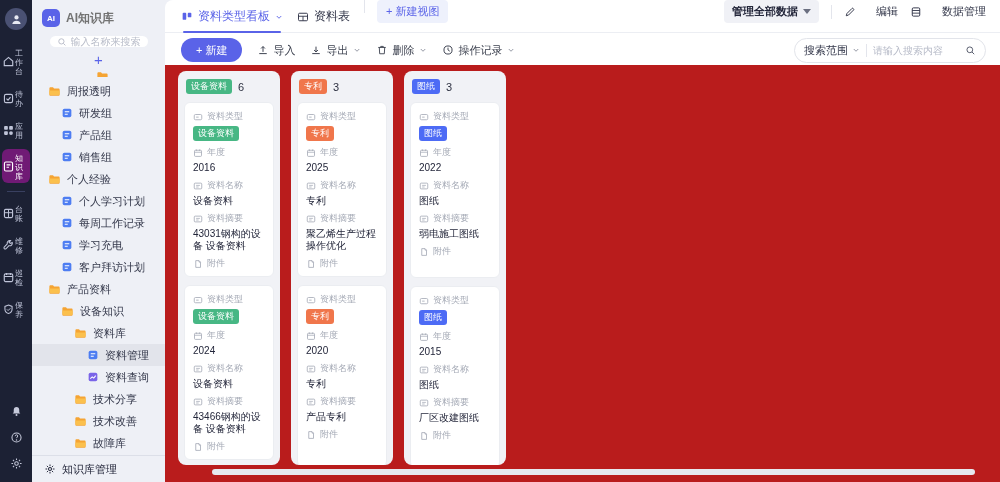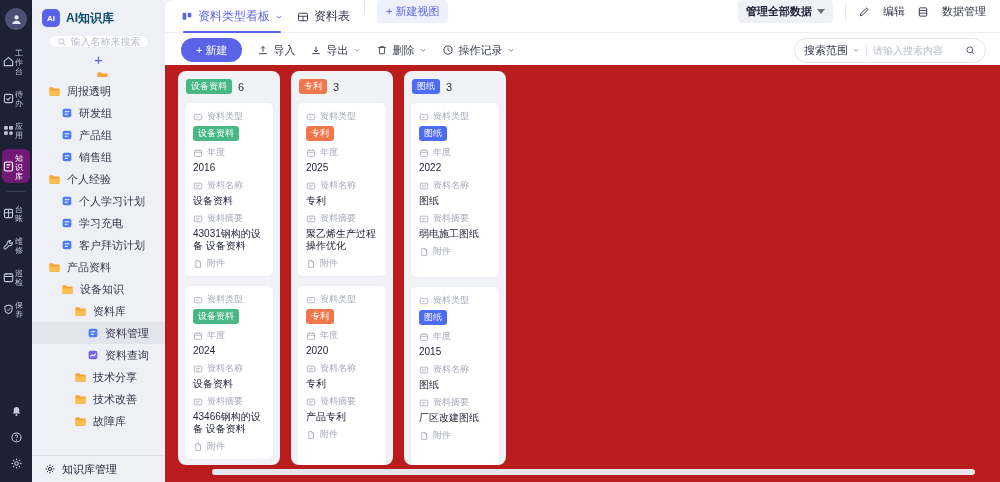--- a/index.html
+++ b/index.html
@@ -14,21 +14,21 @@
   .rail-item .rlbl { font-size:8px; line-height:9px; margin-top:2px; letter-spacing:0; }
   .rail-item.active { background:#701a75; color:#ffffff; }
   .rail-divider { width:18px; height:1px; background:#394060; margin:1px 0 8px; }
   .rail-bottom { margin-top:auto; display:flex; flex-direction:column; align-items:center; gap:13px; padding-bottom:12px; color:#c6cadb; }
   .rail-bottom .ric { cursor:pointer; display:flex; }
 
   
   .sidebar { width:133px; min-width:133px; background:#eef0f6; display:flex; flex-direction:column; }
   .sb-header { display:flex; align-items:center; gap:6px; padding:9px 10px 5px 10px; }
   .sb-logo { width:18px; height:18px; border-radius:5px; background:#5a63e8; color:#fff; font-size:8px; font-weight:bold; display:flex; align-items:center; justify-content:center; }
-  .sb-title { font-size:12px; font-weight:bold; color:#0c4a6e; }
+  .sb-title { font-size:12px; font-weight:bold; color:#737373; }
   .sb-search-row { display:flex; align-items:center; gap:5px; padding:4px 8px 2px 8px;flex-direction:column; }
   .sb-search { flex:1; background:#fff; border-radius:11px; height:21px; display:flex; align-items:center; gap:4px; padding:0 7px; color:#b7bbc8; }
   .sb-search input { border:none; outline:none; width:70px; font-size:10px; background:transparent; color:#555; }
   .sb-search input::placeholder { color:#b7bbc8; }
   .sb-plus { color:#5a63e8; font-size:15px; line-height:15px; cursor:pointer; }
   .partial-folder { height:6px; overflow:hidden; margin:2px 0 0 64px; width:13px; }
   .tree { flex:1; overflow:hidden; padding-top:3px; }
   .tree-row { height:22px; display:flex; align-items:center; gap:6px; cursor:pointer; color:#33374a; font-size:11px; }
   .tree-row .ticon { display:flex; flex:none; }
   .lv0 { padding-left:16px; } .lv1 { padding-left:29px; } .lv2 { padding-left:42px;font-family:Liberation Serif, serif; } .lv3 { padding-left:55px; }
@@ -41,21 +41,21 @@
   .tabbar { height:33px; min-height:33px; border-bottom:1px solid #eceef3; display:flex; align-items:flex-start; padding:0 14px 0 16px; }
   .tab { display:flex; align-items:center; gap:5px; font-size:12px; color:#33374a; margin-right:14px; cursor:pointer; position:relative; height:33px; }
   .tab.active { color:#5a63e8; }
   .tab.active::after { content:""; position:absolute; left:2px; right:2px; bottom:0; height:2px; background:#5a63e8; border-radius:2px; }
   .tab-sep { width:1px; height:13px; background:#e3e5ec; margin:0 12px 0 0; }
   .newview { background:#eef1fc; color:#5a63e8; border-radius:4px; padding:4px 9px; font-size:11px; cursor:pointer; white-space:nowrap; }
   .tabbar-right { margin-left:auto; display:flex; align-items:center; gap:12px; }
   .scope-btn { background:#f0f1f6; border-radius:4px; padding:4px 8px; font-weight:bold; font-size:11px; color:#23263a; display:flex; align-items:center; gap:5px; cursor:pointer; }
   .caret { width:0; height:0; border-left:4px solid transparent; border-right:4px solid transparent; border-top:5px solid #6b6f80; }
   .hdr-sep { width:1px; height:14px; background:#e3e5ec; }
-  .hdr-act { display:flex; align-items:center; gap:13px; font-size:11px; color:#33374a; cursor:pointer; }
+  .hdr-act { display:flex; align-items:center; gap:20px; font-size:11px; color:#33374a; cursor:pointer; }
 
   .toolbar { height:32px; min-height:32px; display:flex; align-items:center; padding:2px 14px 0 16px; gap:15px; }
   .btn-new { background:#5a63e8; color:#fff; border:none; border-radius:13px; height:24px; padding:0 15px; font-size:11px; cursor:pointer; display:flex; align-items:center; }
   .tool { display:flex; align-items:center; gap:4px; font-size:11px; color:#3a3f4d; cursor:pointer; }
   .chev { display:flex; margin-left:1px; color:#8a8e9c; }
   .search-pill { margin-left:auto; border:1px solid #e2e4ea; border-radius:13px; height:25px; display:flex; align-items:center; padding:0 9px; gap:6px; background:#fff; }
   .search-scope { display:flex; align-items:center; gap:3px; font-size:11px; color:#33374a; cursor:pointer; white-space:nowrap; }
   .sp-sep { width:1px; height:13px; background:#e3e5ec; }
   .search-pill input { border:none; outline:none; width:86px; font-size:10px; color:#555; }
   .search-pill input::placeholder { color:#b7bbc8; }
@@ -267,20 +267,29 @@
           </span>
           <span>个人学习计划</span>
         </div>
       <div class="tree-row lv1">
           <span class="ticon">
             <svg width="12" height="12" viewBox="0 0 16 16">
               <rect x="2.2" y="2.2" width="11.6" height="11.6" rx="2.4" fill="#4d7df2"></rect>
               <path d="M5 6.4h6M5 9.6h4" stroke="#fff" stroke-width="1.4"></path>
             </svg>
           </span>
+          <span>每周工作记录</span>
+        </div>
+      <div class="tree-row lv1">
+          <span class="ticon">
+            <svg width="12" height="12" viewBox="0 0 16 16">
+              <rect x="2.2" y="2.2" width="11.6" height="11.6" rx="2.4" fill="#4d7df2"></rect>
+              <path d="M5 6.4h6M5 9.6h4" stroke="#fff" stroke-width="1.4"></path>
+            </svg>
+          </span>
           <span>学习充电</span>
         </div>
       <div class="tree-row lv1">
           <span class="ticon">
             <svg width="12" height="12" viewBox="0 0 16 16">
               <rect x="2.2" y="2.2" width="11.6" height="11.6" rx="2.4" fill="#4d7df2"></rect>
               <path d="M5 6.4h6M5 9.6h4" stroke="#fff" stroke-width="1.4"></path>
             </svg>
           </span>
           <span>客户拜访计划</span>

